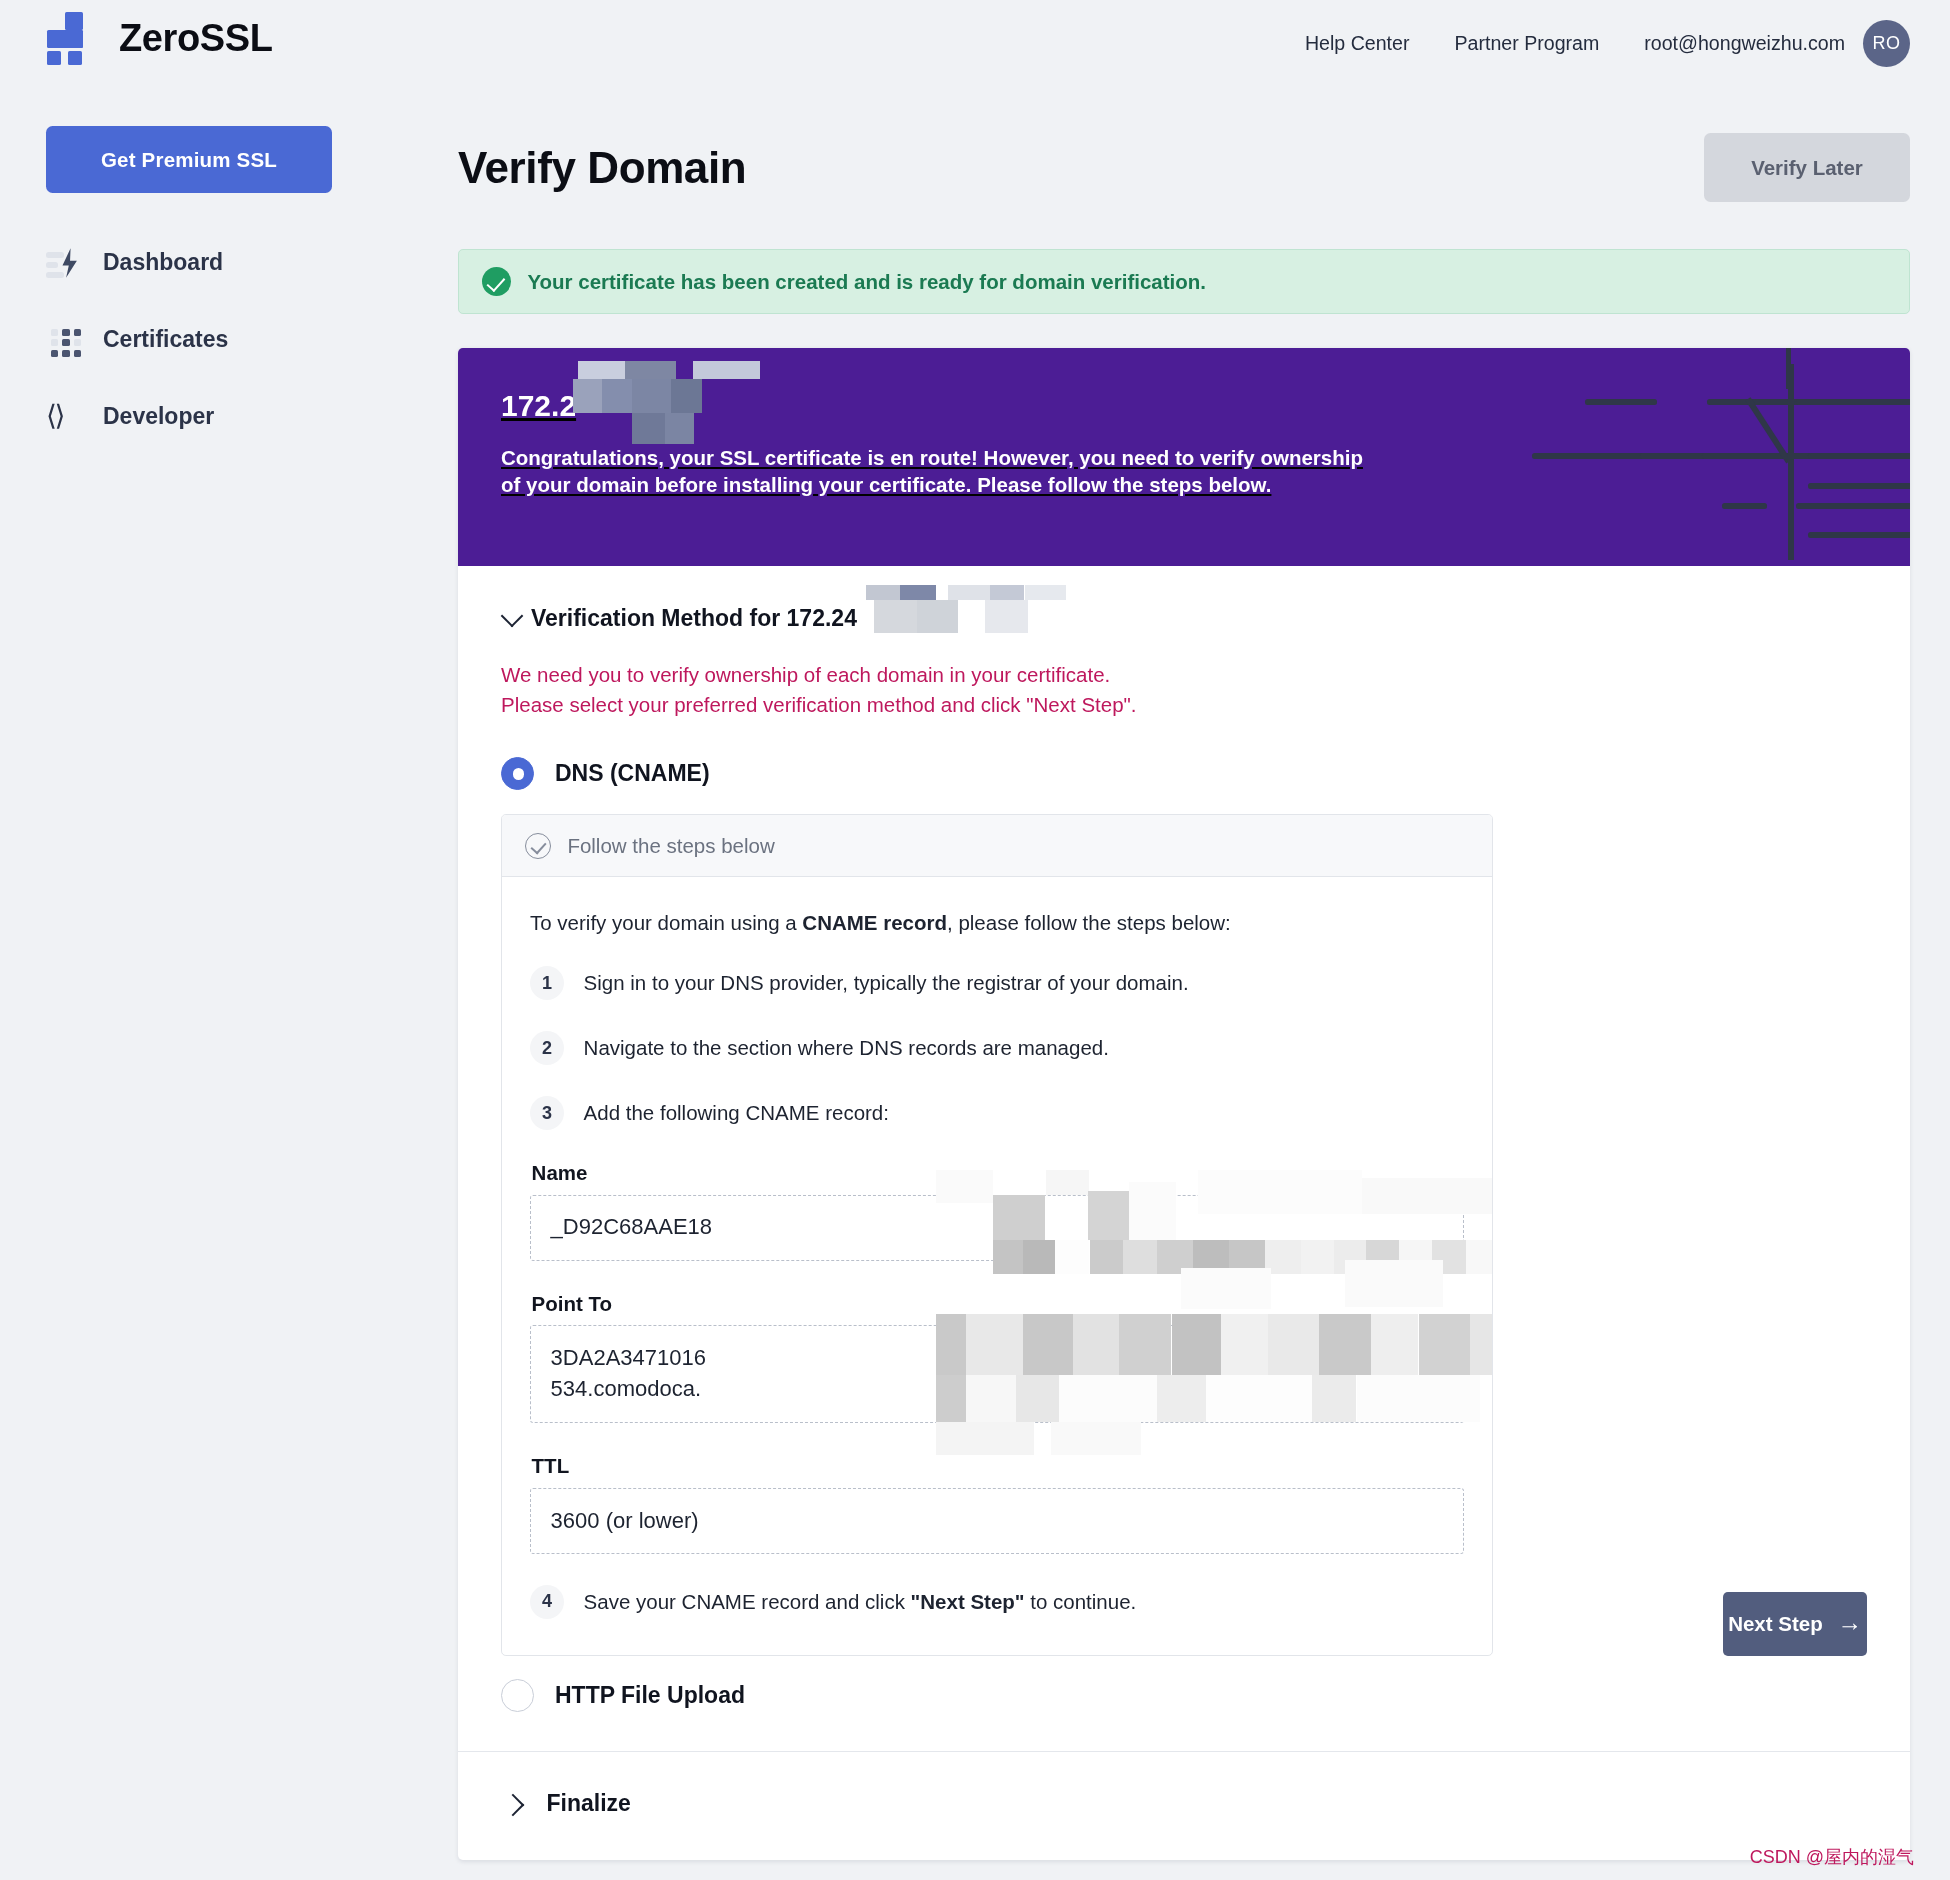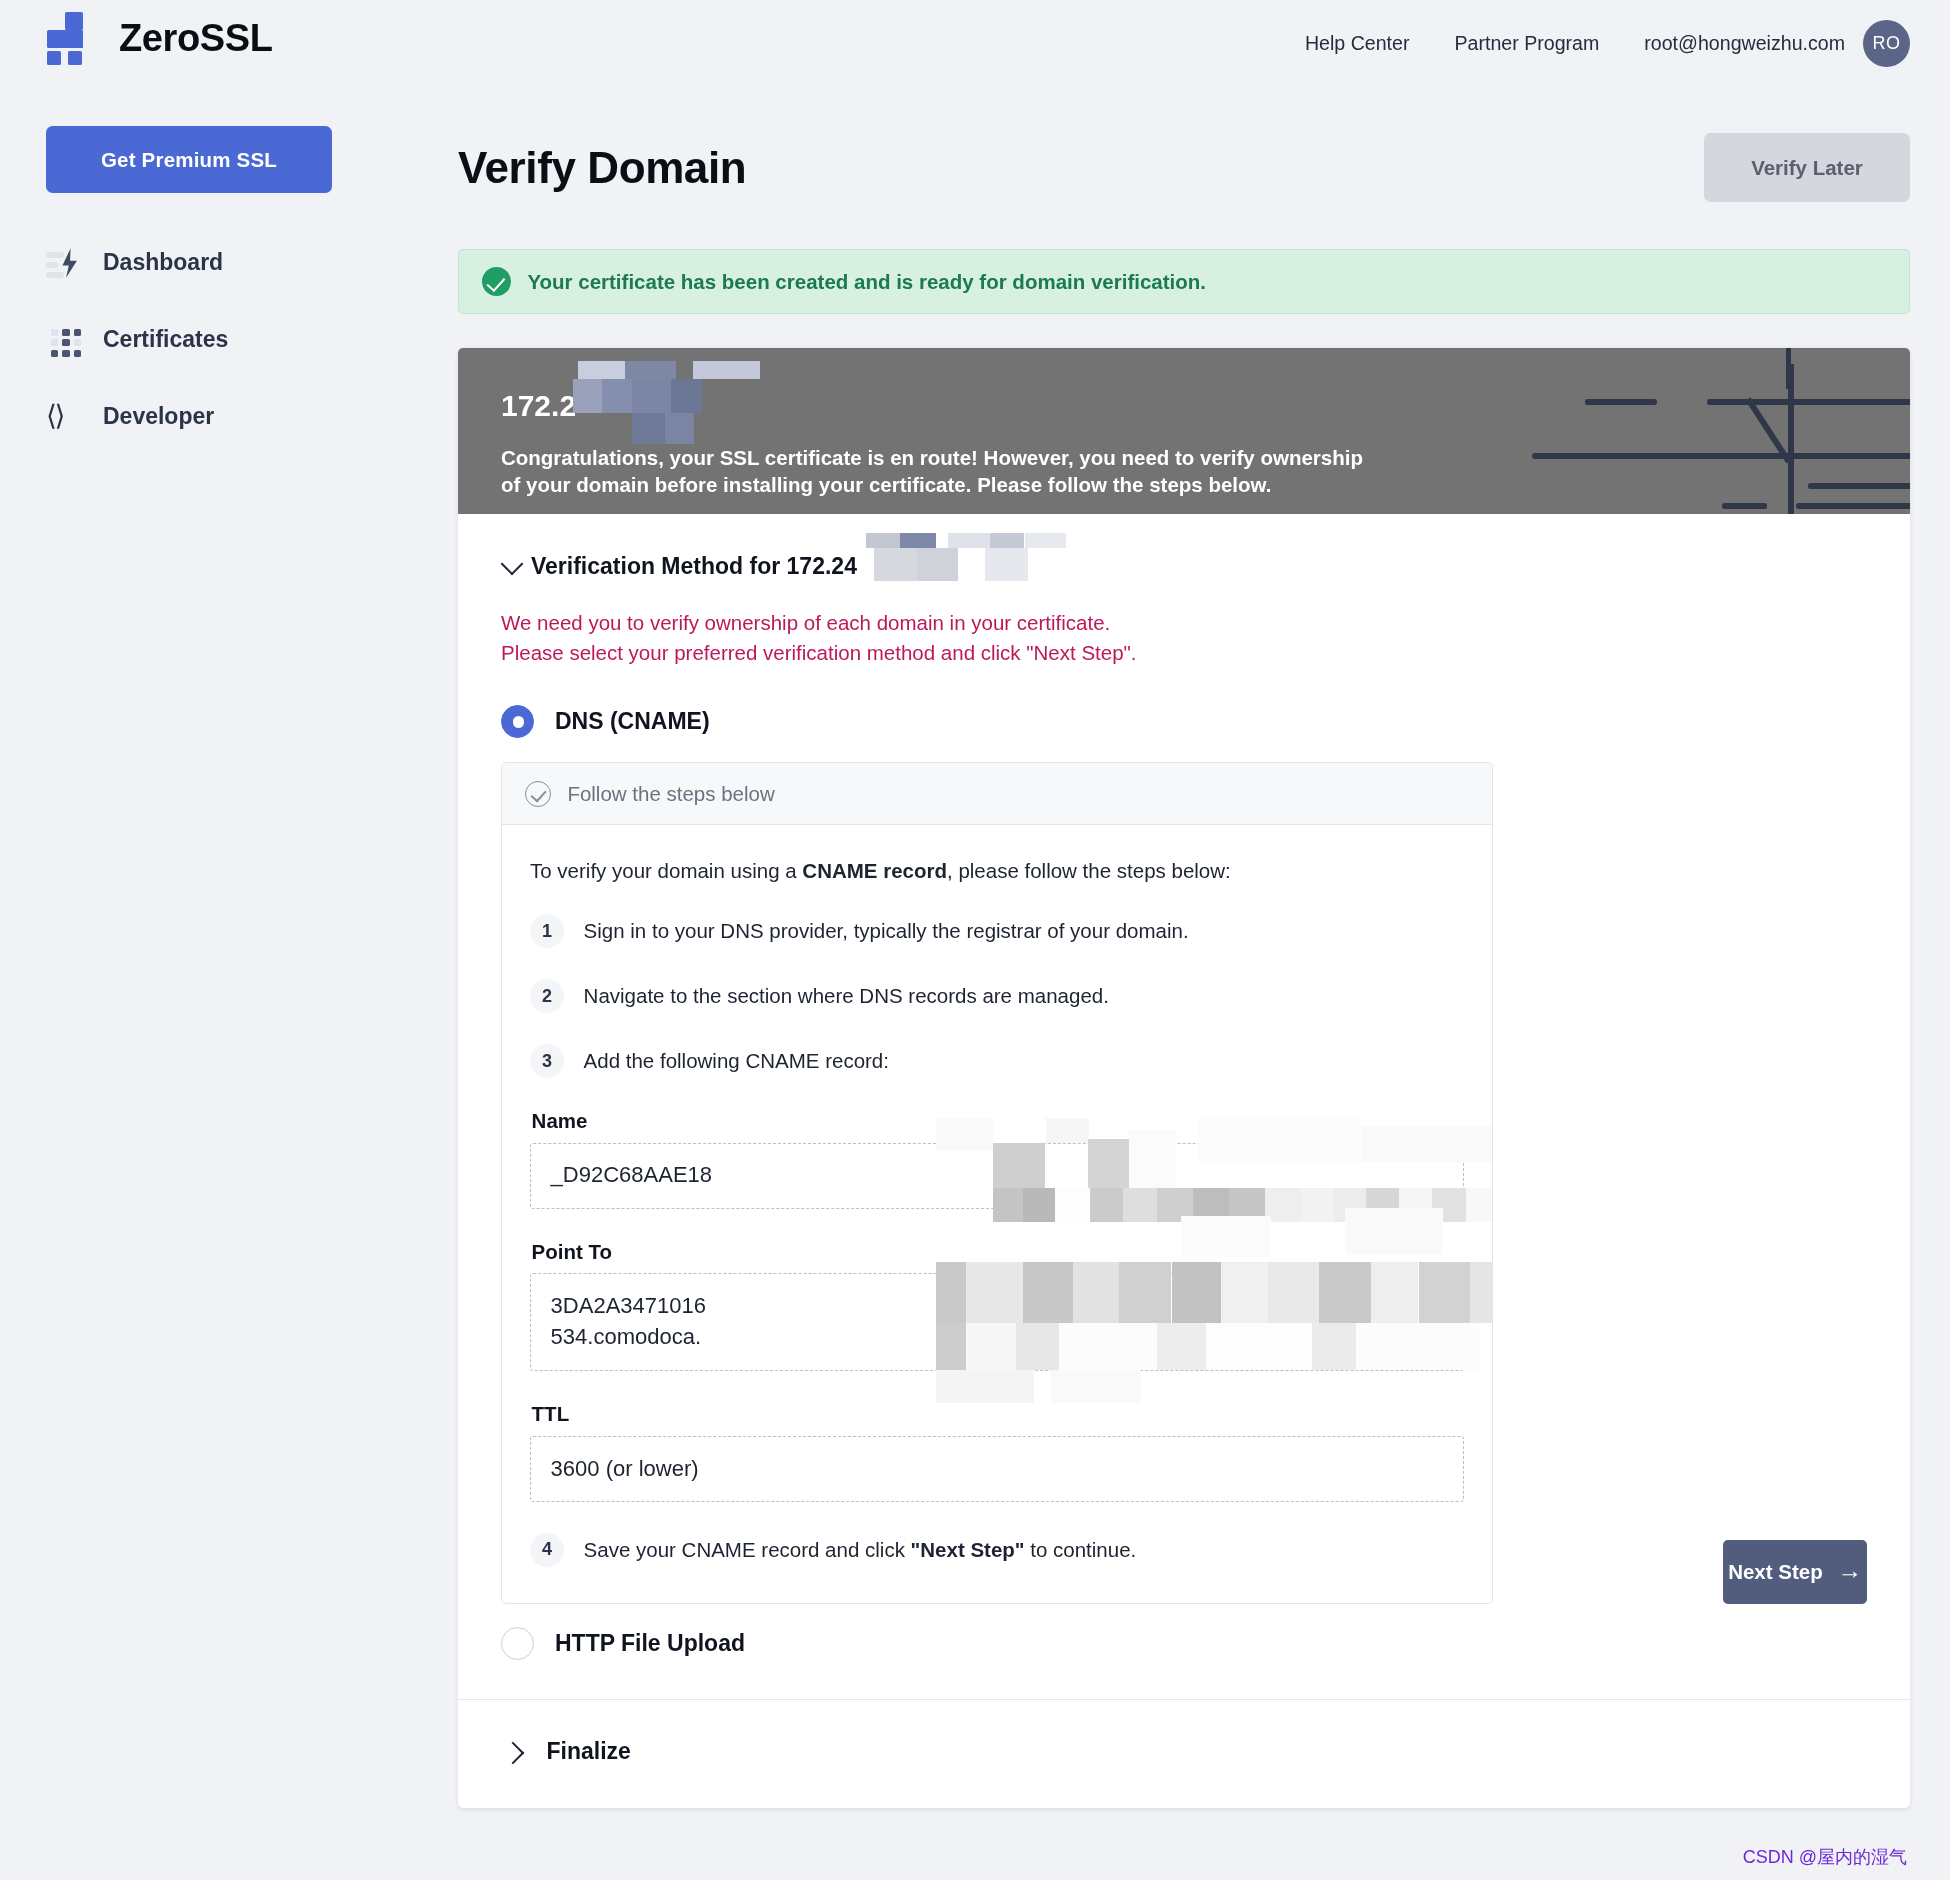--- a/index.html
+++ b/index.html
@@ -119,22 +119,22 @@
   .alert-text { font-size: 20.5px; color: #1b7a52; font-weight: bold; }
 
   
   .card {
     margin-top: 34px; margin-right: 41px;
     background: #fff; border-radius: 4.9px;
     box-shadow: 0 1.6px 4.1px rgba(30,40,70,.10);
     overflow: hidden;
   }
   .hero {
-    position: relative; height: 166px;
-    background: #737373; overflow: hidden;
+    position: relative; height: 218px;
+    background: #4c1d95; overflow: hidden; text-decoration: underline;
   }
   .hero-inner { position: relative; z-index: 3; padding: 34px 0 0 43px; }
   .hero-domain {
     font-size: 30px; font-weight: bold; color: #fff;
     display: flex; align-items: flex-end; gap: 0;
   }
   .hero-sub {
     margin-top: 21px; font-size: 20.5px; line-height: 1.32;
     color: #fff; font-weight: bold; max-width: 1023px;
   }
@@ -251,22 +251,22 @@
   }
   .arrow { font-size: 24.5px; line-height: 1; }
 
   .divider { height: 0.8px; background: #e4e7ec; margin-top: 39px; }
   .finalize-row {
     display: flex; align-items: center; gap: 24.5px;
     padding: 39px 0 43px 43px; cursor: pointer;
   }
 
   .watermark {
-    position: absolute; right: 43px; bottom: 11.5px;
-    font-size: 18px; color: #6d28d9;
+    position: absolute; right: 36px; bottom: 11.5px;
+    font-size: 18px; color: #be185d;
   }
 </style>
 </head>
 <body>
 
 <div class="topbar">
   <div class="logo-wrap">
     <span class="logo-mark">
       <span style="left:18px;top:0;width:18px;height:18px;"></span>
       <span style="left:0;top:18px;width:36px;height:18px;"></span>

